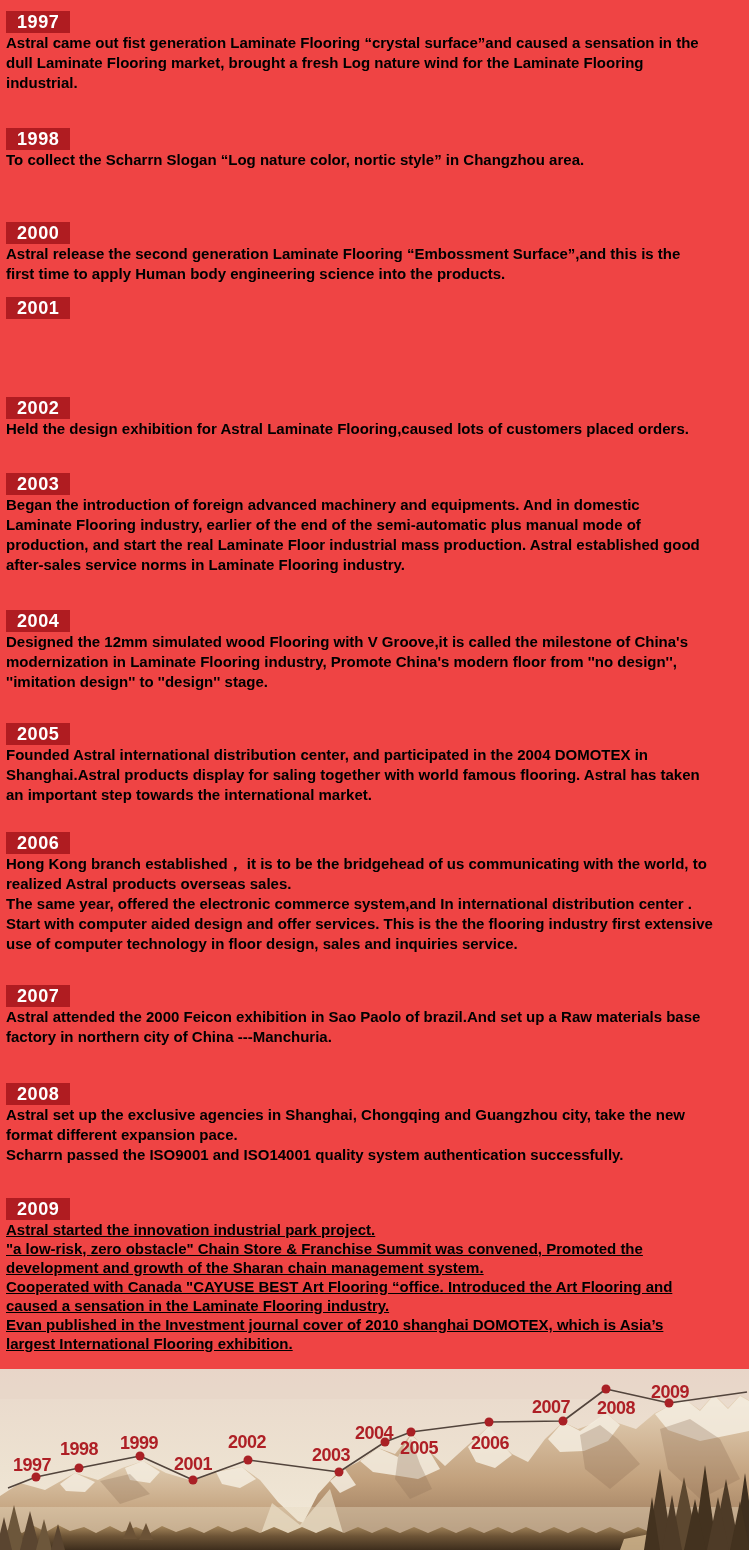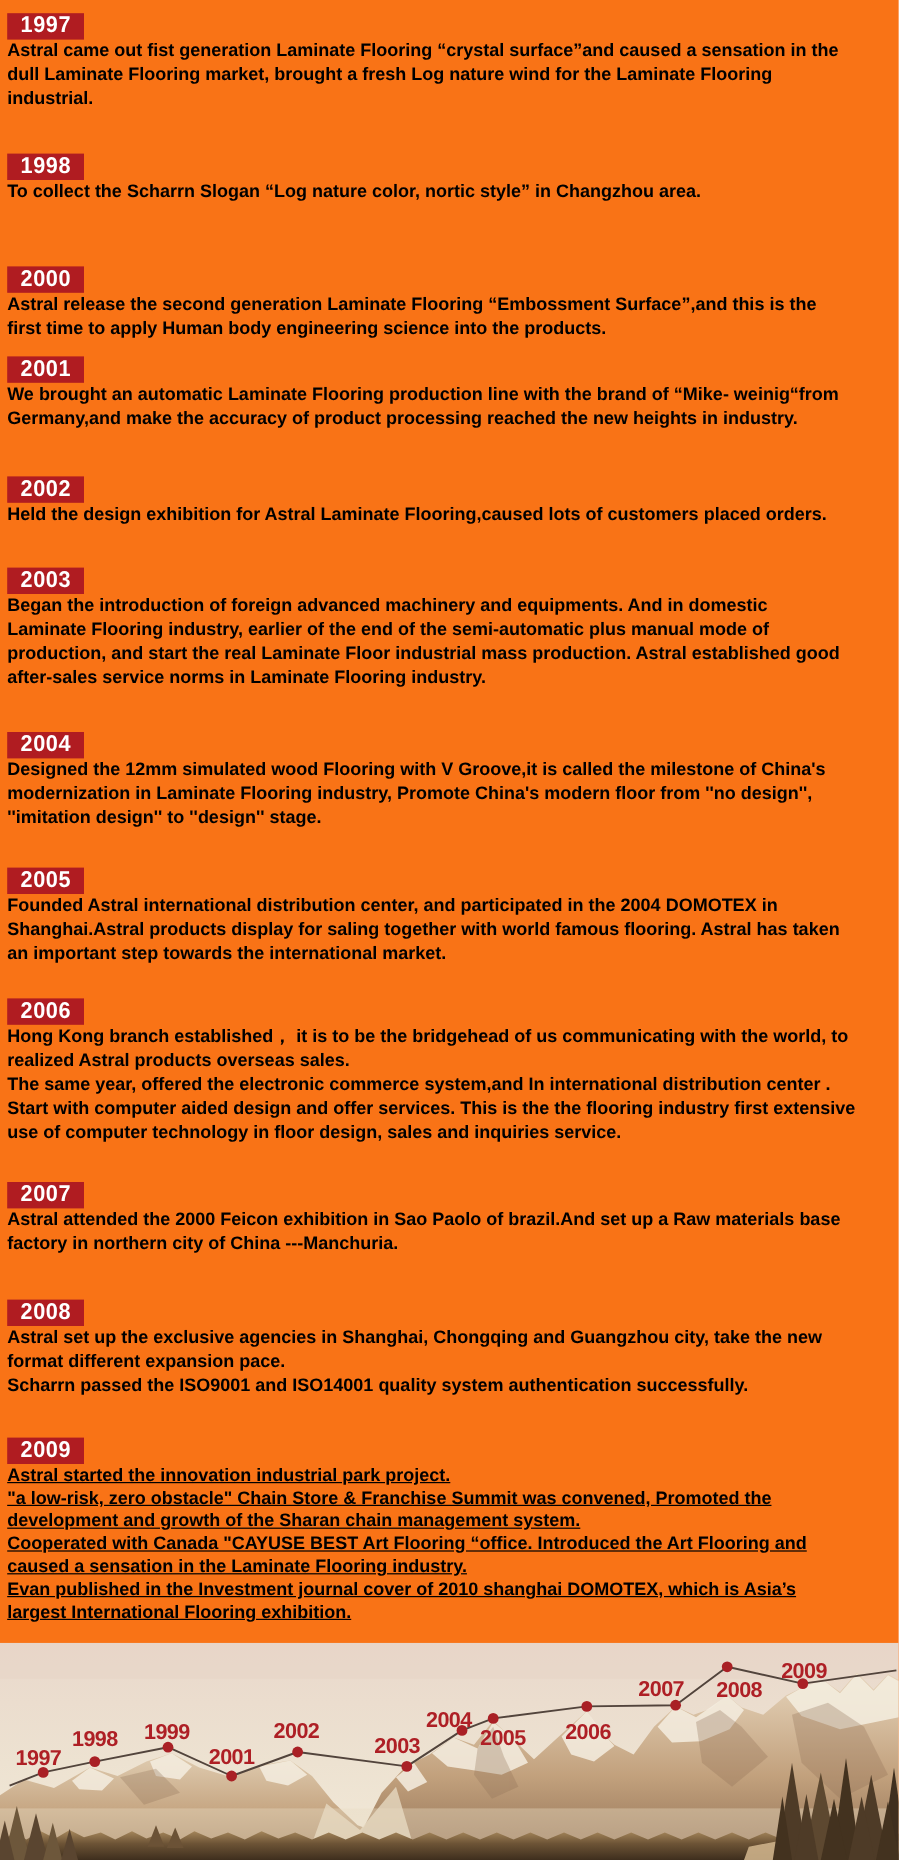--- a/index.html
+++ b/index.html
@@ -1,19 +1,19 @@
 <!DOCTYPE html>
 <html><head>
 <meta charset="utf-8">
 <style>
   html,body{margin:0;padding:0;background:#ffffff;}
   .page{
     position:relative;
     width:749px;height:1550px;
-    background:#f97316;
+    background:#ef4444;
     font-family:"Liberation Sans", sans-serif;
     overflow:hidden;
   }
   .entry{position:absolute;left:6px;width:737px;}
   .year-badge{
     width:64px;height:22px;
     background:#b01c21;
     color:#ffffff;
     display:flex;align-items:center;justify-content:center;
     font-weight:bold;font-size:19px;line-height:22px;
@@ -59,22 +59,20 @@
         <span>2000</span>
       </div>
     <p class="entry-text">Astral release the second generation Laminate Flooring “Embossment Surface”,and this is the
 first time to apply Human body engineering science into the products.</p>
   </div>
 
   <div class="entry" style="top:297px">
     <div class="year-badge">
         <span>2001</span>
       </div>
-    <p class="entry-text">We brought an automatic Laminate Flooring production line with the brand of “Mike- weinig“from
-Germany,and make the accuracy of product processing reached the new heights in industry.</p>
   </div>
 
   <div class="entry" style="top:397px">
     <div class="year-badge">
         <span>2002</span>
       </div>
     <p class="entry-text">Held the design exhibition for Astral Laminate Flooring,caused lots of customers placed orders.</p>
   </div>
 
   <div class="entry" style="top:473px">

